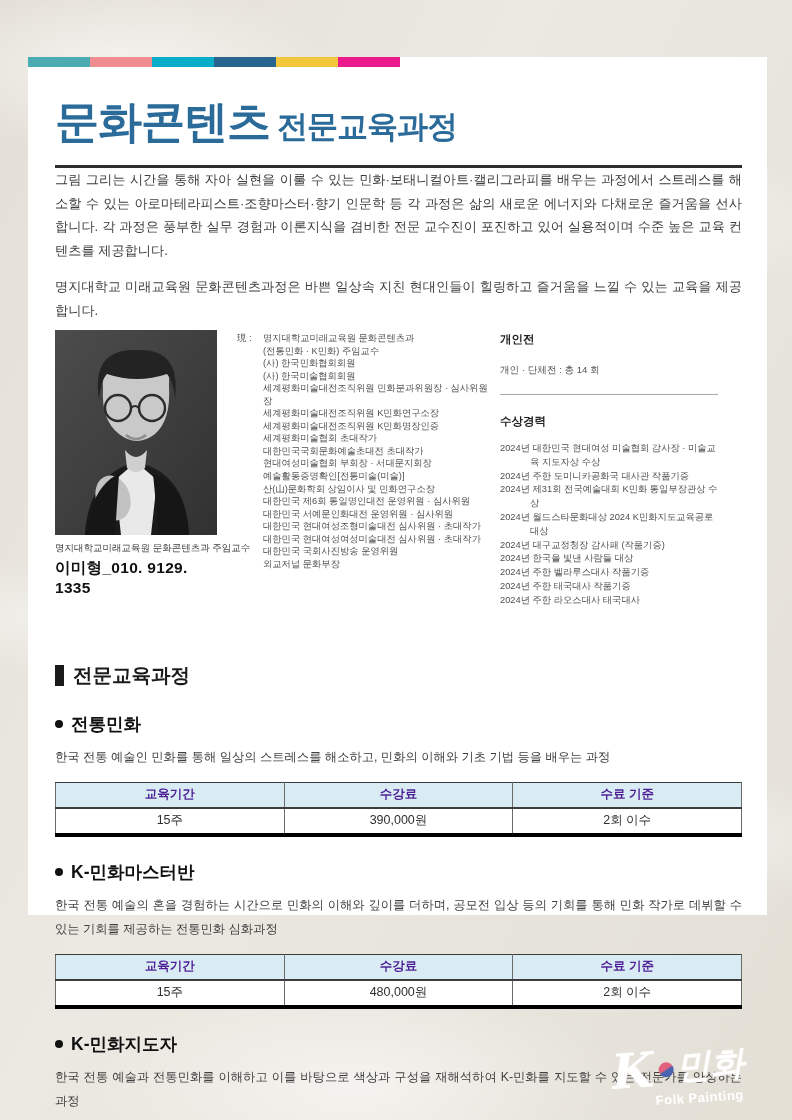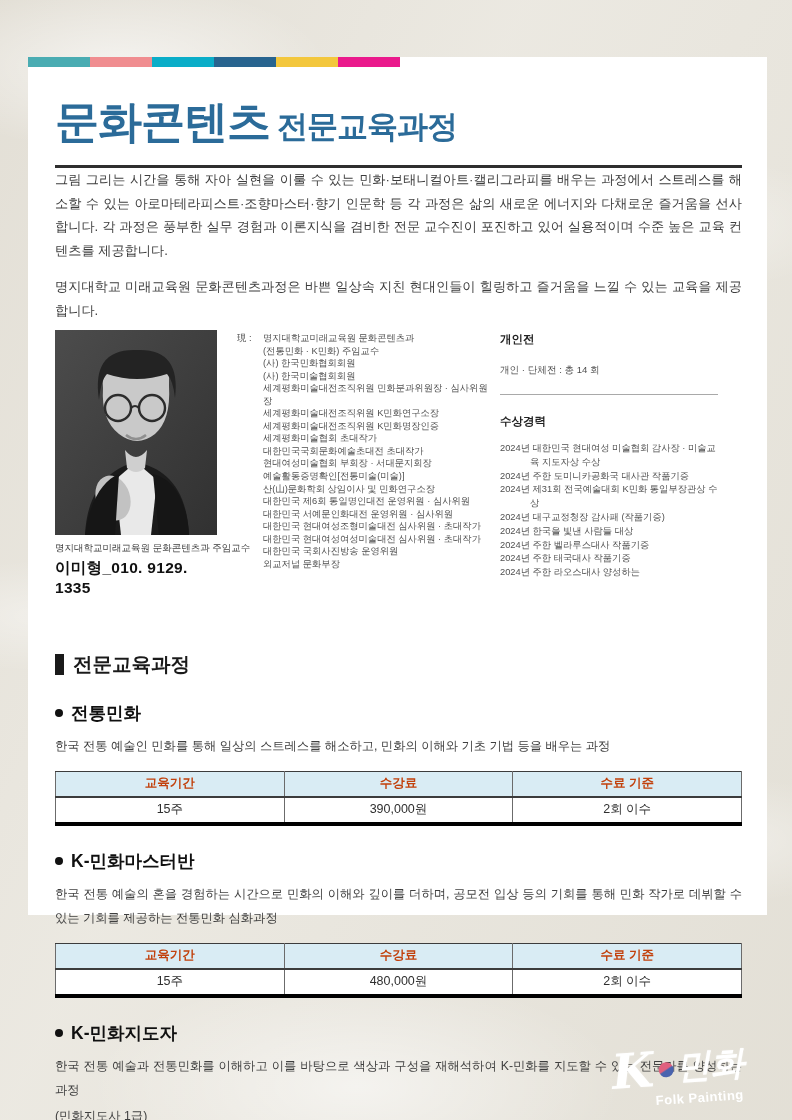--- a/index.html
+++ b/index.html
@@ -56,21 +56,21 @@
   .course { margin-top:23px; }
   .course-title { font-size:17.5px; font-weight:bold; color:#101010; margin:0;
                   display:flex; align-items:center; }
   .dot { width:8px; height:8px; border-radius:50%; background:#111; margin-right:8px; flex:none; }
   .course-desc { font-size:12.3px; color:#3f3f3f; margin:9px 0 0; line-height:24px; text-align:justify; }
   .course-note { margin-top:2px; }
 
   table.fee { width:100%; border-collapse:collapse; table-layout:fixed; margin-top:13px; }
   table.fee th { background:#d9ecf4; border-top:1px solid #3c3c3c; border-bottom:2px solid #3c3c3c;
                  border-left:1px solid #6b6b6b; border-right:1px solid #6b6b6b;
-                 font-size:12.5px; font-weight:bold; color:#c2410c; padding:3px 14px 4px; }
+                 font-size:12.5px; font-weight:bold; color:#4c1d95; padding:3px 14px 4px; }
   table.fee td { border-bottom:4px solid #000000;
                  border-left:1px solid #6b6b6b; border-right:1px solid #6b6b6b;
                  font-size:12.5px; color:#2f2f2f; text-align:center; padding:3px 0 4px; background:#fff; }
 
   .logo { position:absolute; left:612px; top:1042px; width:175px; color:#fff; transform:rotate(-4deg); }
   .logo-row { display:flex; align-items:flex-start; }
   .logo-k { font-size:48px; font-weight:bold; font-style:italic; line-height:1;
             font-family:"DejaVu Serif", serif; text-shadow:0 0 2px rgba(255,255,255,.4); }
   .taegeuk { width:15px; height:15px; border-radius:50%; flex:none;
              background:linear-gradient(150deg,#e0607e 46%,#4a63ae 54%); margin:18px 3px 0 5px; }
@@ -158,25 +158,26 @@
       <div class="awards-col">
         <h3>개인전</h3>
         <p class="solo-detail">개인 · 단체전 : 총 14 회</p>
         <div class="thin-rule"></div>
         <h3 class="awards-title">수상경력</h3>
         <ul>
 
         <li>2024년 대한민국 현대여성 미술협회 감사장 · 미술교육 지도자상 수상</li>
             <li>2024년 주한 도미니카공화국 대사관 작품기증</li>
             <li>2024년 제31회 전국예술대회 K민화 통일부장관상 수상</li>
+            <li>2024년 월드스타문화대상 2024 K민화지도교육공로 대상</li>
             <li>2024년 대구교정청장 감사패 (작품기증)</li>
             <li>2024년 한국을 빛낸 사람들 대상</li>
             <li>2024년 주한 벨라루스대사 작품기증</li>
             <li>2024년 주한 태국대사 작품기증</li>
-            <li>2024년 주한 라오스대사 양성하는</li>
+            <li>2024년 주한 라오스대사 태국대사</li>
           </ul>
       </div>
 
     </div>
 
     <h2 class="sec-heading">
       <span class="sq"></span>
       <span>전문교육과정</span>
     </h2>
 

